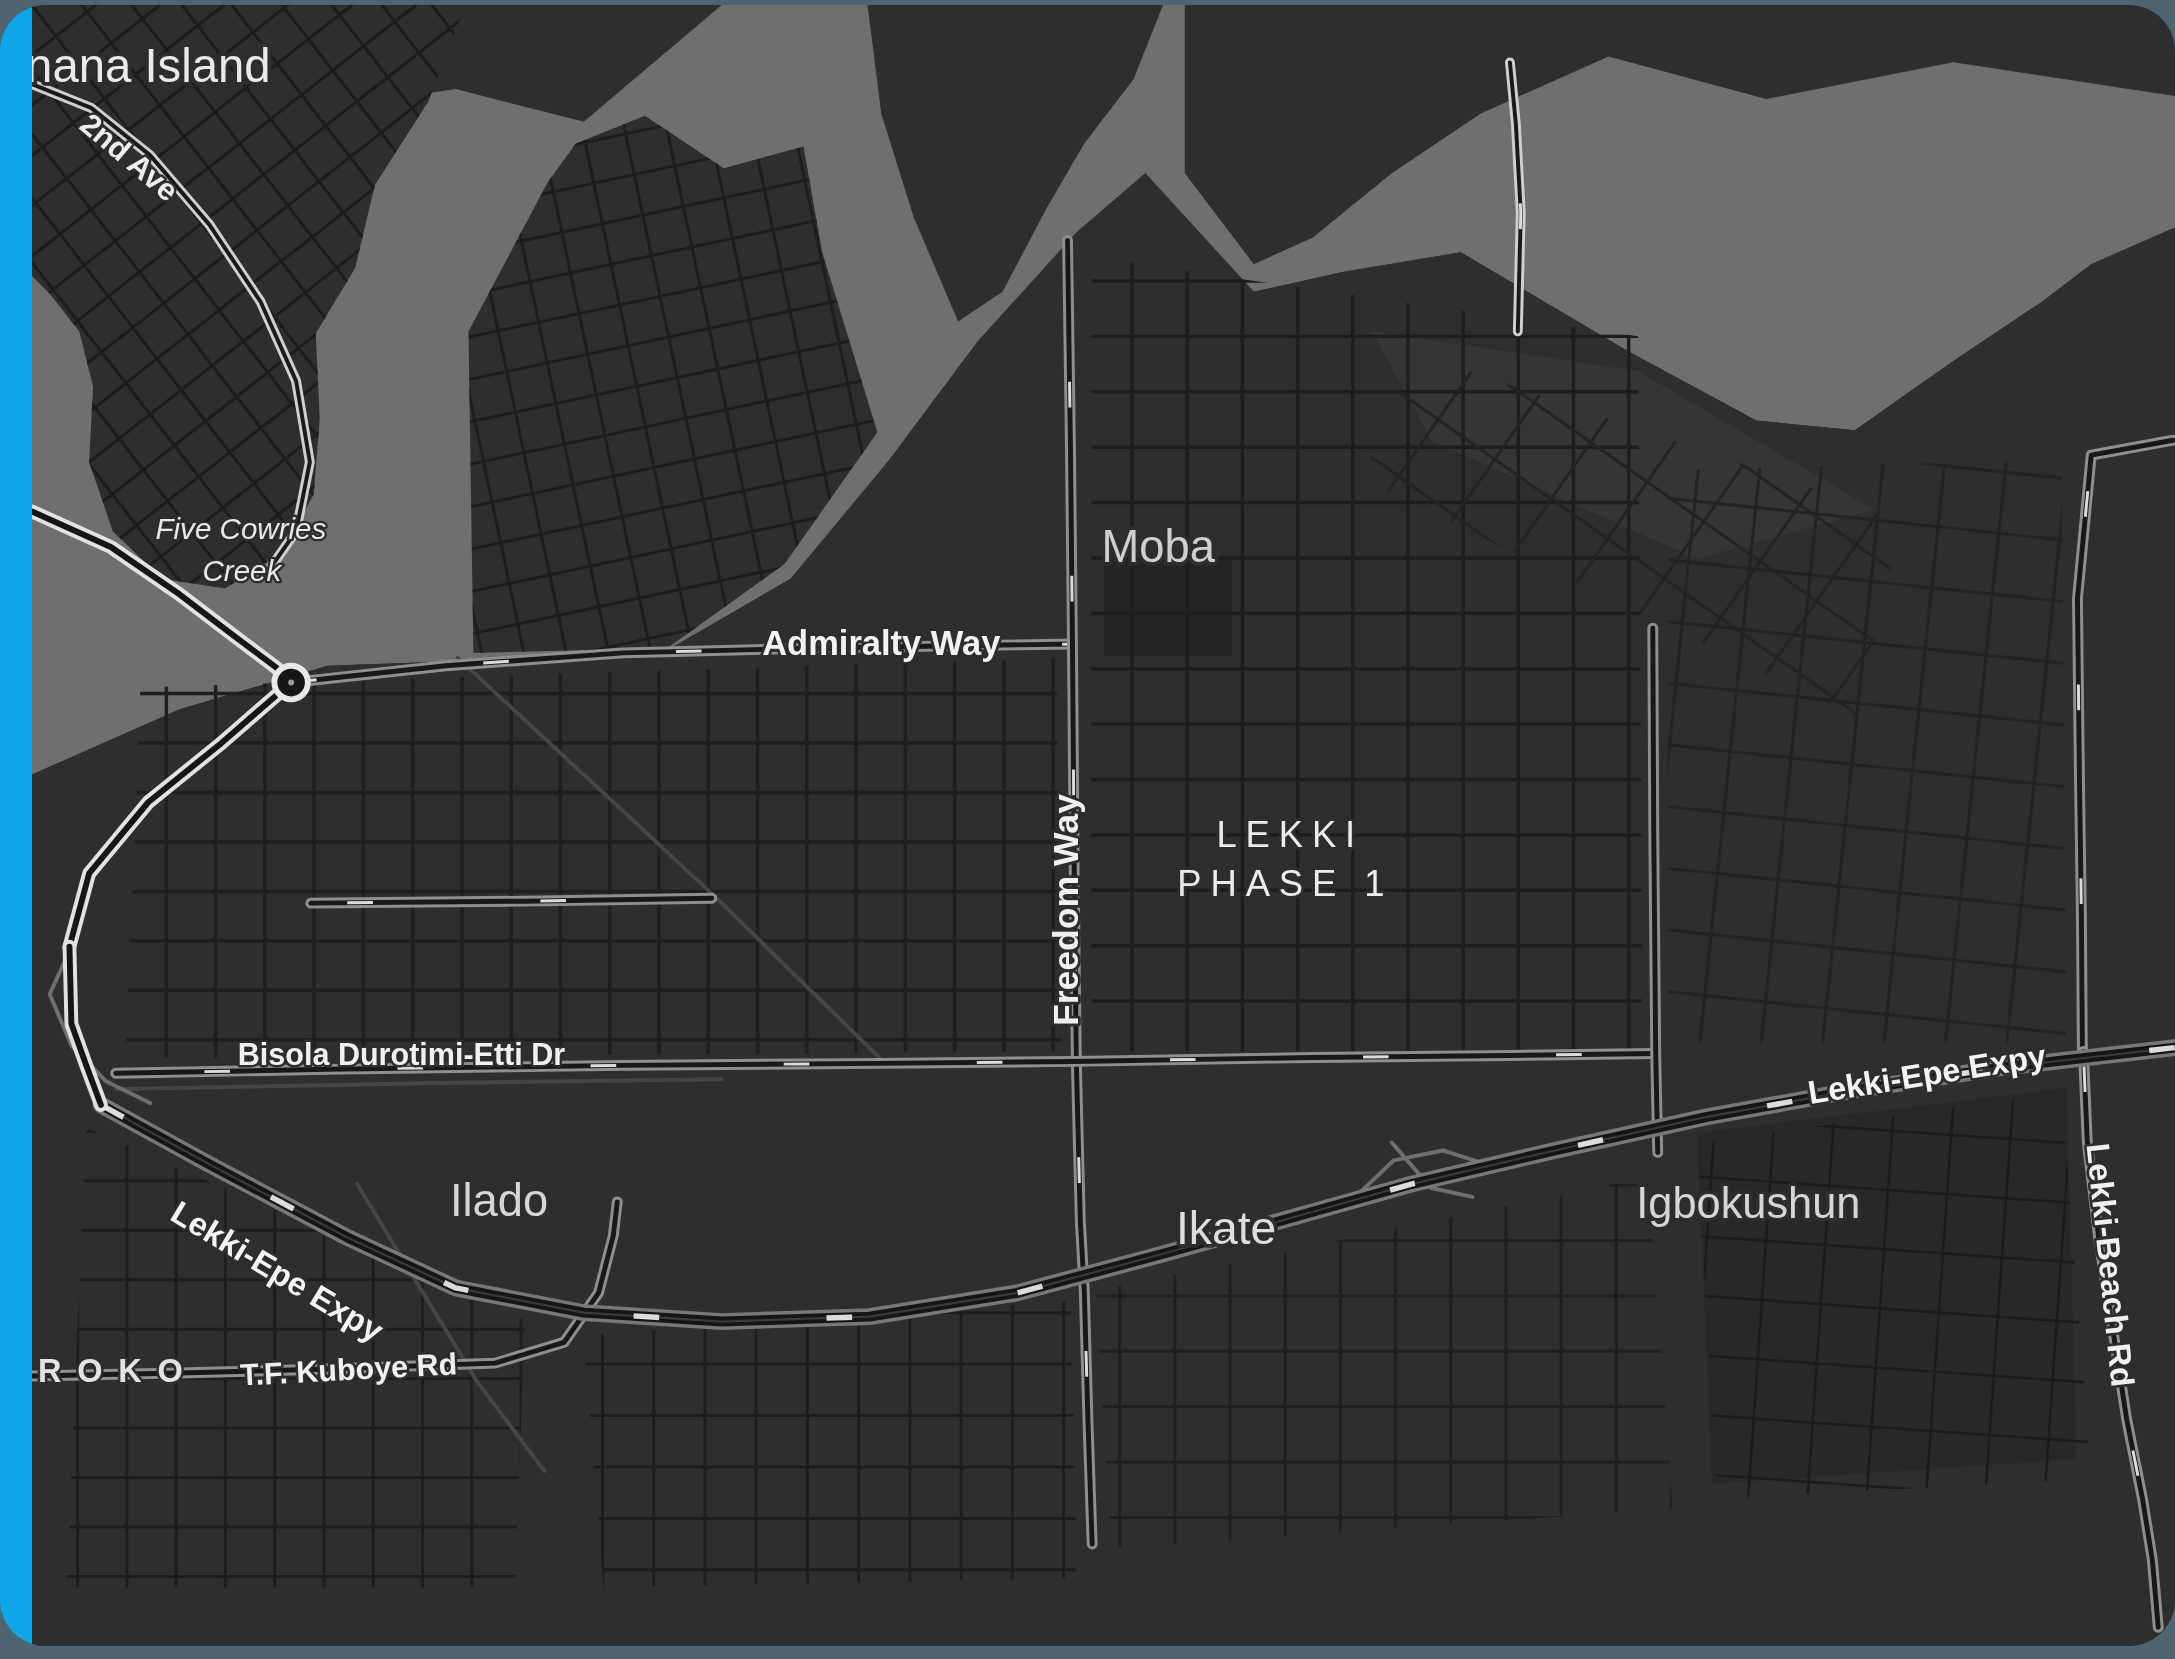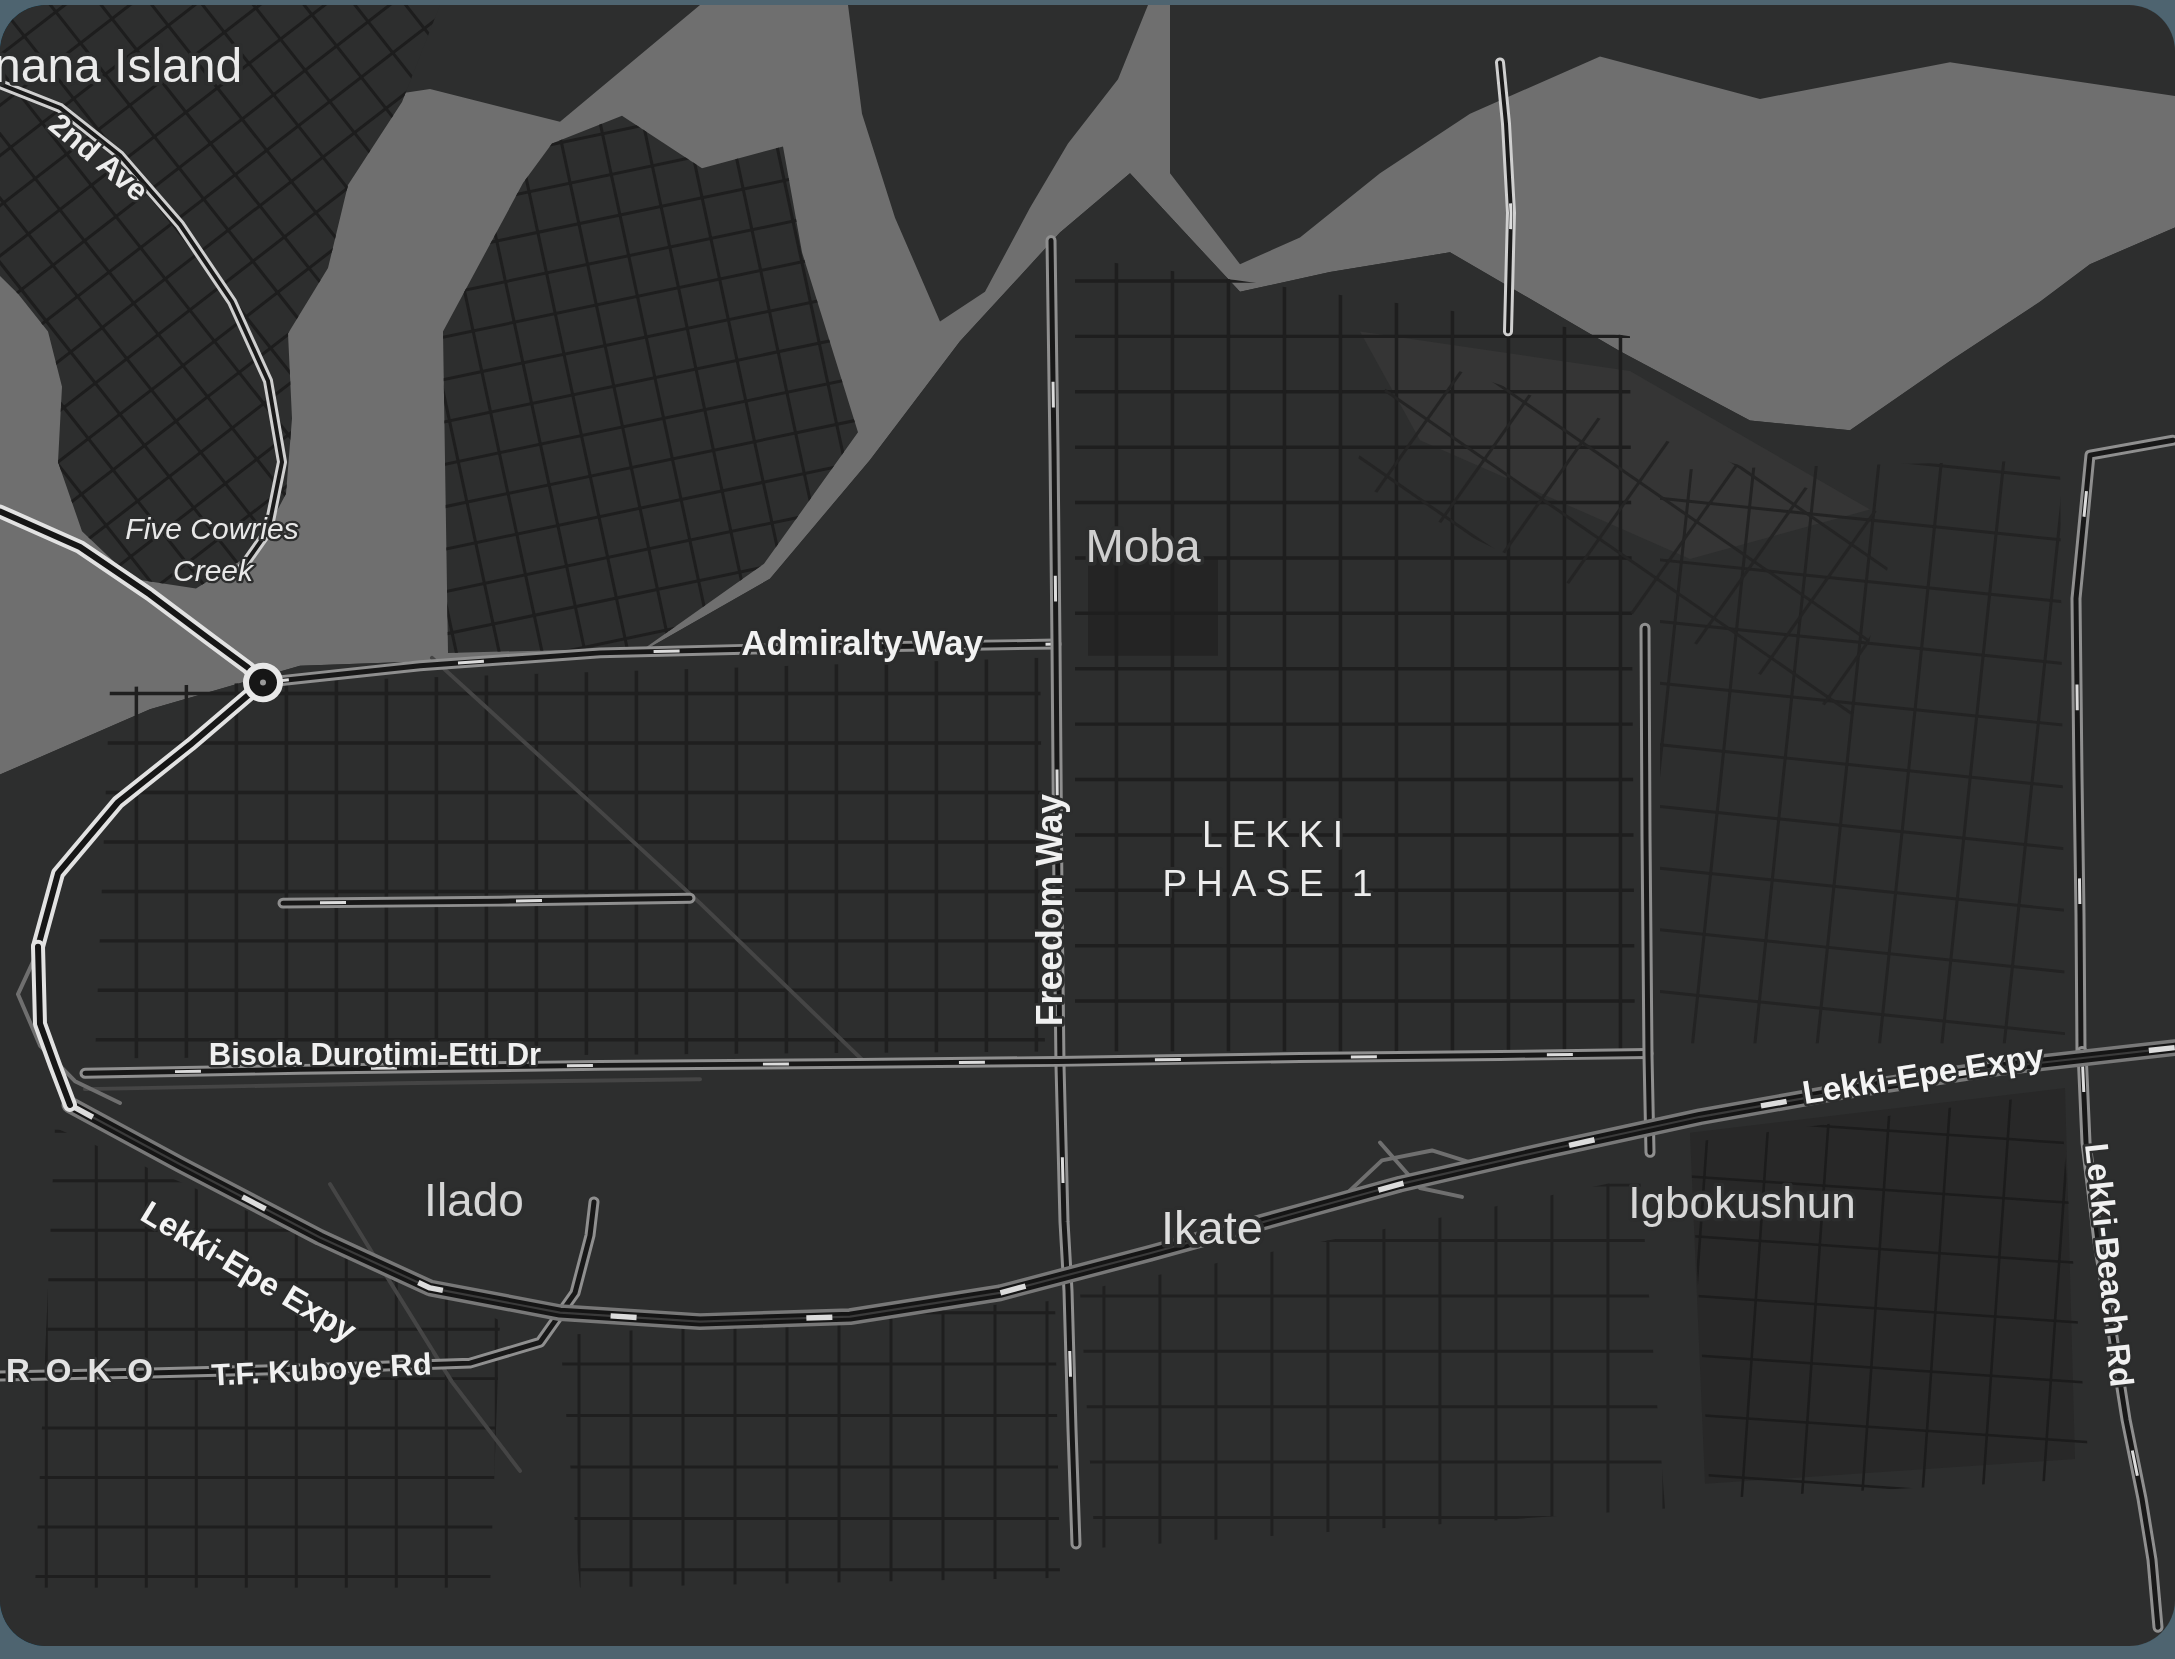--- a/index.html
+++ b/index.html
@@ -1,16 +1,16 @@
 <!DOCTYPE html>
 <html><head>
 <meta charset="utf-8">
 <style>
   html,body{margin:0;padding:0;width:2175px;height:1659px;background:#4e6470;overflow:hidden;}
-  #map-frame{position:absolute;left:0;right:0;top:5px;bottom:13px;border-radius:46px;overflow:hidden;background:#0ea5e9;}
+  #map-frame{position:absolute;left:0;right:0;top:5px;bottom:13px;border-radius:46px;overflow:hidden;background:#0ea5e9;padding-left:32px;}
   #map-svg{display:block;width:100%;height:100%;}
   text{font-family:"Liberation Sans","DejaVu Sans",sans-serif;paint-order:stroke;stroke-linejoin:round;}
 </style>
 </head>
 <body>
 
 <div id="map-frame">
   <svg id="map-svg" viewBox="0 0 2175 1659" preserveAspectRatio="none" xmlns="http://www.w3.org/2000/svg">
       <rect x="0" y="0" width="2175" height="1659" fill="#2d2e2e"></rect>
       <path d="M0,150 L430,85 L560,118 L700,0 L2175,0 L2175,225 L2090,262 L2040,300 L1950,360 L1850,430 L1750,420 L1620,350 L1450,250 L1330,270 L1240,290 L1130,170 L1060,230 L960,340 L870,460 L770,580 L640,655 L470,662 L300,668 L150,712 L0,778 Z" fill="#6f6f6f"></path>

